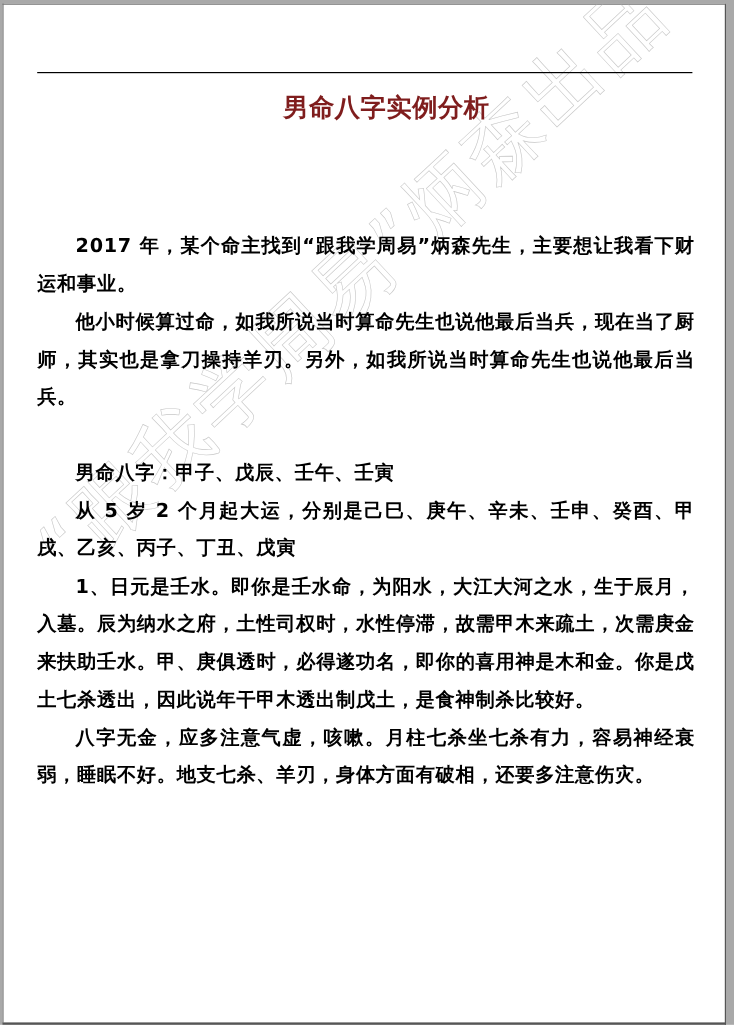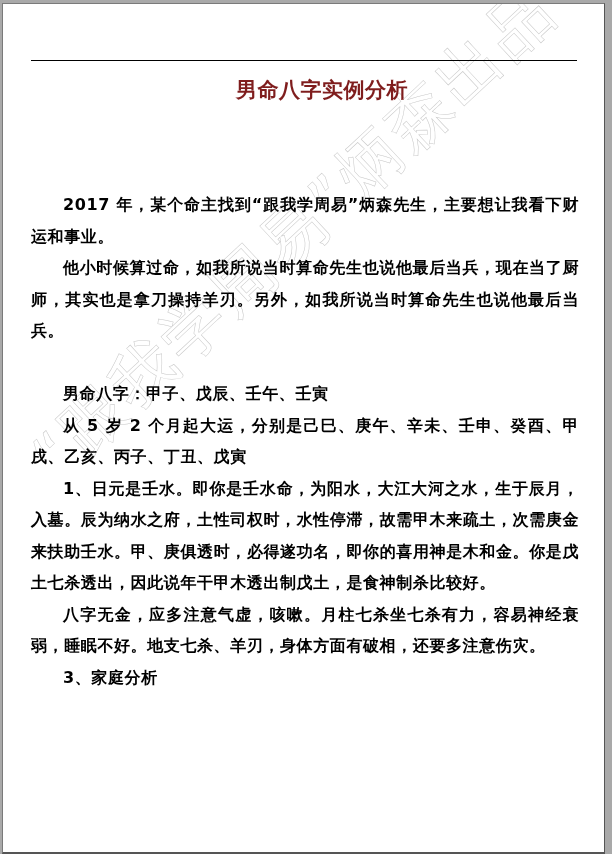--- a/index.html
+++ b/index.html
@@ -54,15 +54,14 @@
   <div class="watermark">“跟我学周易”炳森出品</div>
   <div class="rule"></div>
   <div class="title t1">男命八字实例分析</div>
   <div class="body">
     <p>2017 年，某个命主找到“跟我学周易”炳森先生，主要想让我看下财运和事业。</p>
     <p>他小时候算过命，如我所说当时算命先生也说他最后当兵，现在当了厨师，其实也是拿刀操持羊刃。另外，如我所说当时算命先生也说他最后当兵。</p>
     <p class="gap">男命八字：甲子、戊辰、壬午、壬寅</p>
     <p>从 5 岁 2 个月起大运，分别是己巳、庚午、辛未、壬申、癸酉、甲戌、乙亥、丙子、丁丑、戊寅</p>
     <p>1、日元是壬水。即你是壬水命，为阳水，大江大河之水，生于辰月，入墓。辰为纳水之府，土性司权时，水性停滞，故需甲木来疏土，次需庚金来扶助壬水。甲、庚俱透时，必得遂功名，即你的喜用神是木和金。你是戊土七杀透出，因此说年干甲木透出制戊土，是食神制杀比较好。</p>
     <p>八字无金，应多注意气虚，咳嗽。月柱七杀坐七杀有力，容易神经衰弱，睡眠不好。地支七杀、羊刃，身体方面有破相，还要多注意伤灾。</p>
-    <p>3、家庭分析</p>
   </div>
 </div>
 
 </body></html>

